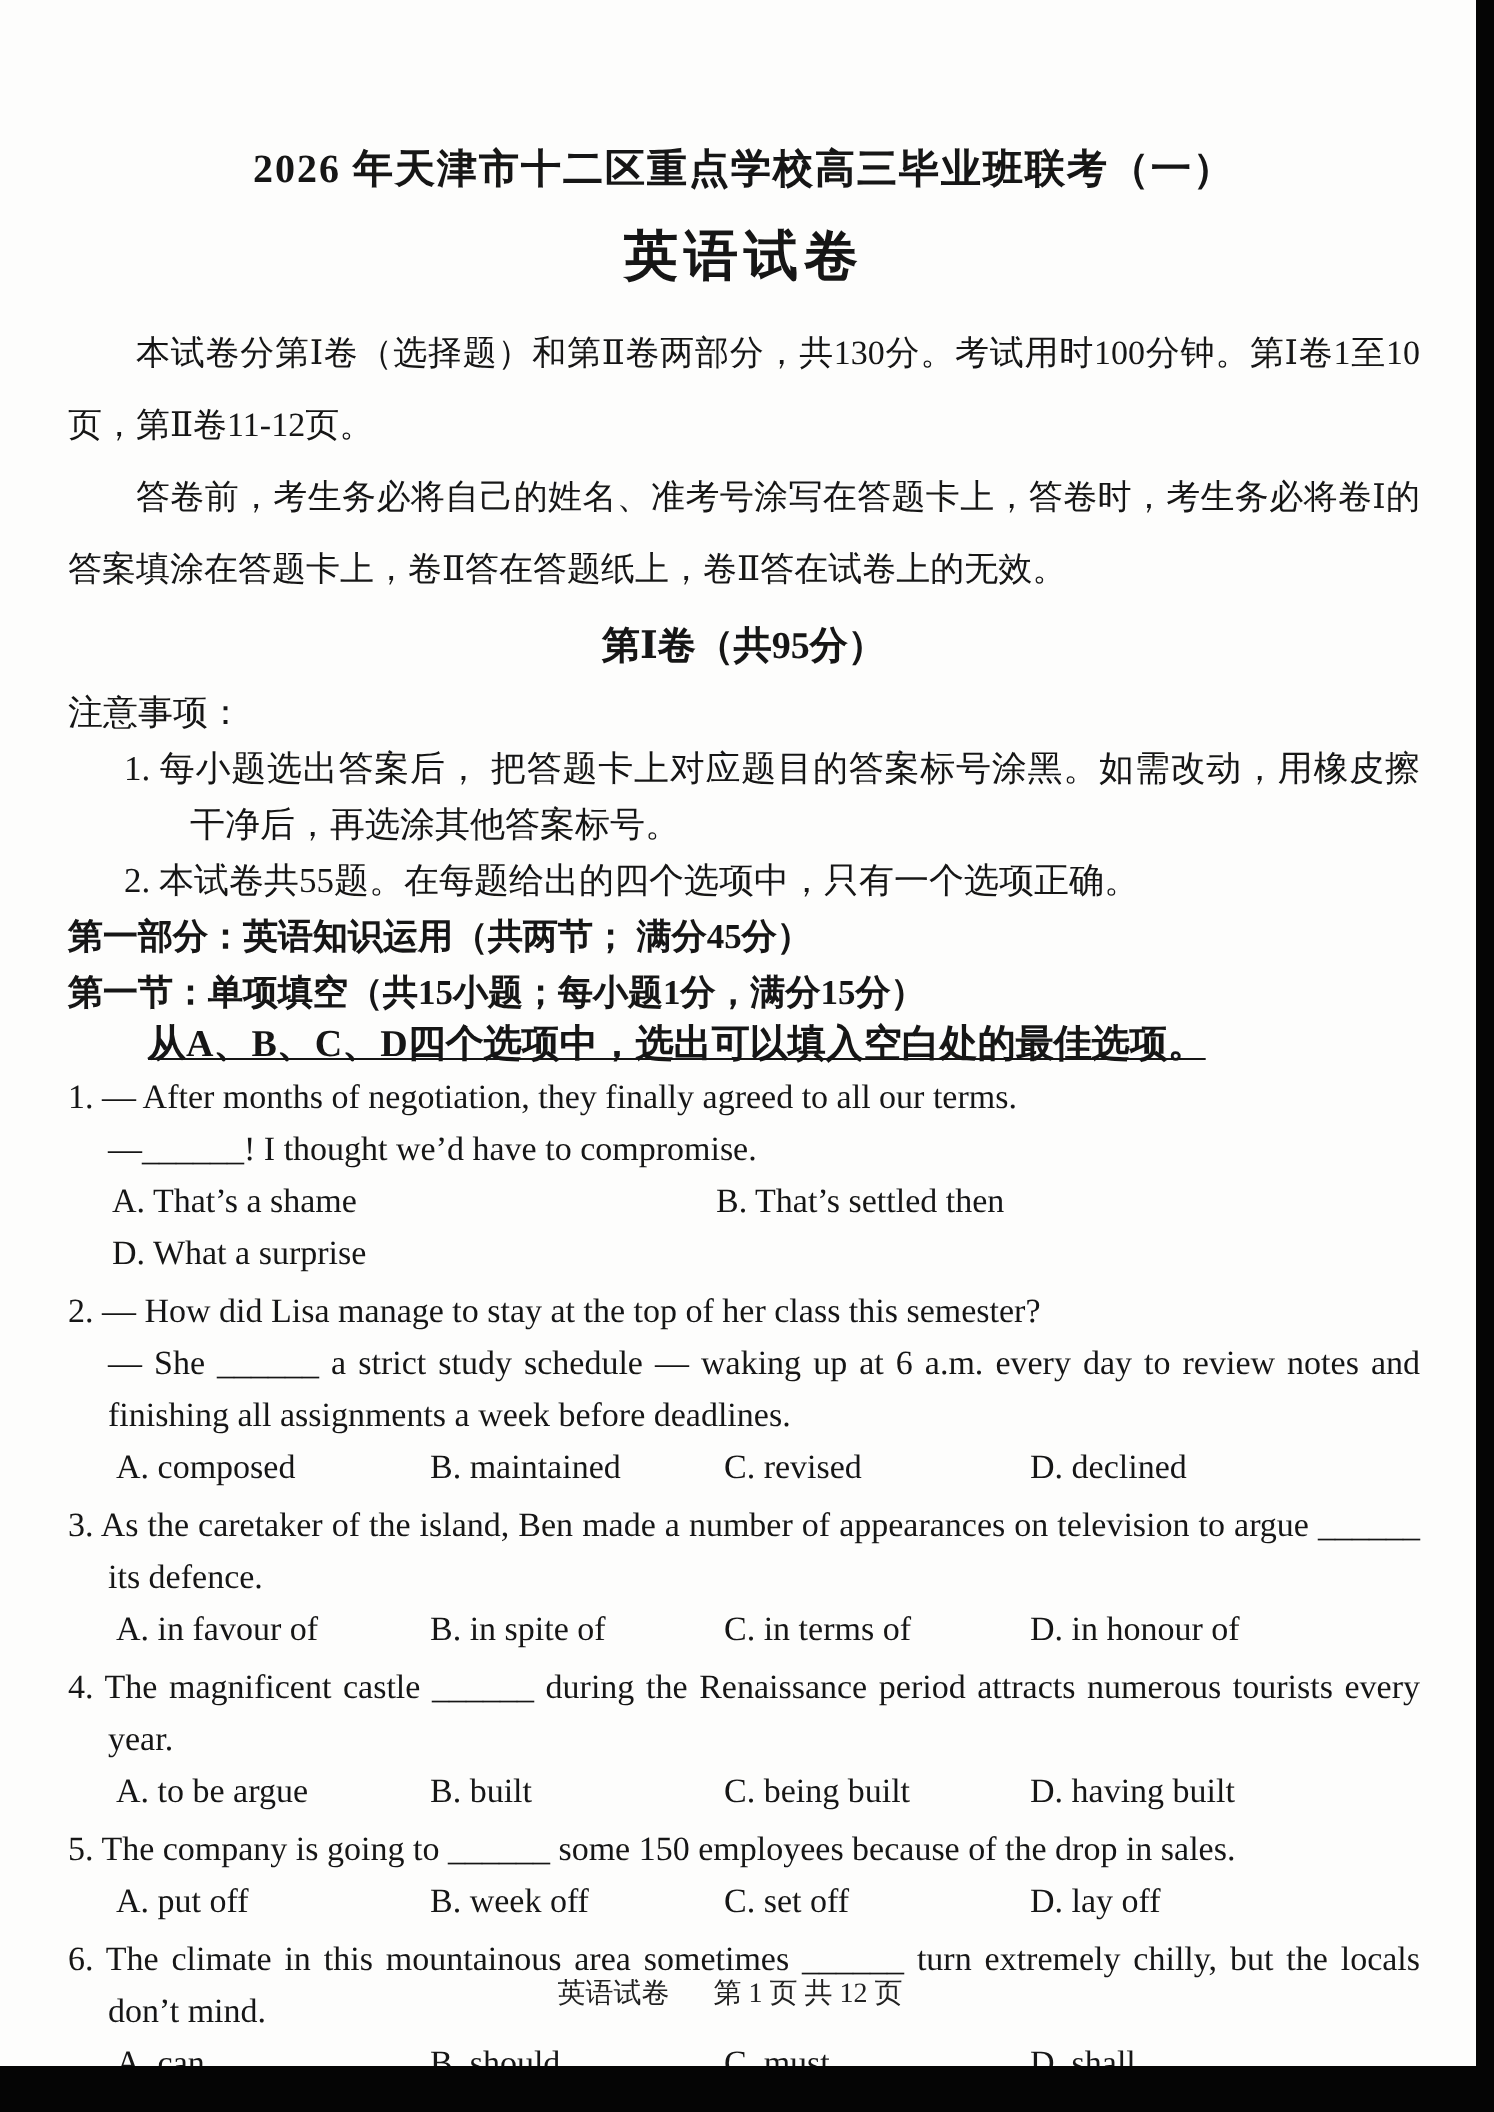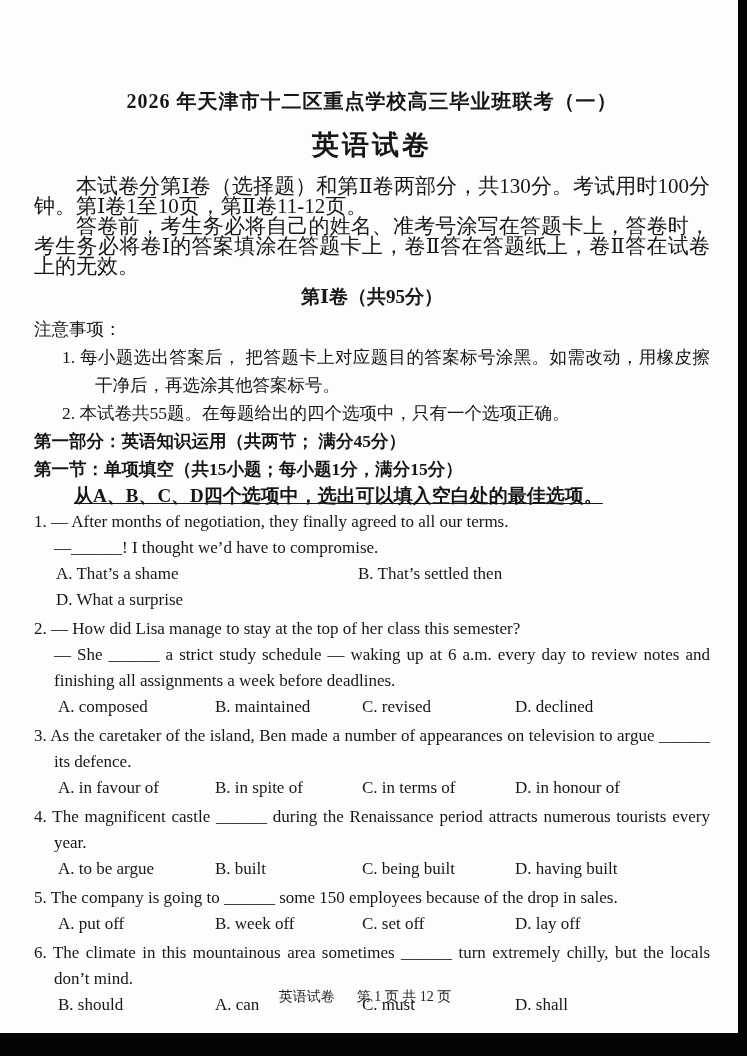--- a/index.html
+++ b/index.html
@@ -5,39 +5,39 @@
   * { margin: 0; padding: 0; box-sizing: border-box; }
   html, body { background: #ffffff; }
   body {
     width: 747px; height: 1056px;
     position: relative;
     overflow: hidden;
     font-family: "Liberation Serif", "DejaVu Serif", serif;
     color: #161616;
     background: #fdfdfc;
   }
-  .page { padding: 88px 37px 0 34px; }
+  .page { padding: 32px 37px 0 34px; margin-top: 39px; }
 
   .doc-title {
     text-align: center;
     font-weight: bold;
     font-size: 20px;
     letter-spacing: 1px;
   }
   .doc-subtitle {
     text-align: center;
     font-weight: bold;
     font-size: 27px;
     letter-spacing: 3px;
     margin-top: 12px;
   }
 
   .para {
-    font-size: 21px;
-    line-height: 20px;
+    font-size: 17px;
+    line-height: 36px;
     text-align: justify;
   }
   .para.indent { text-indent: 2em; }
   .intro-block { margin-top: 13px; }
 
   .volume-header {
     text-align: center;
     font-weight: bold;
     font-size: 19px;
     line-height: 28px;
@@ -180,22 +180,22 @@
       <span class="opt">A. put off</span>
       <span class="opt">B. week off</span>
       <span class="opt">C. set off</span>
       <span class="opt">D. lay off</span>
     </div>
   </section>
 
   <section class="question">
     <p class="stem hang">6. The climate in this mountainous area sometimes ______ turn extremely chilly, but the locals don’t mind.</p>
     <div class="options four">
+      <span class="opt">A. can</span>
       <span class="opt">B. should</span>
-      <span class="opt">A. can</span>
       <span class="opt">C. must</span>
       <span class="opt">D. shall</span>
     </div>
   </section>
 
 </div>
 
 <div class="footer">
   <span>英语试卷</span>
   <span>第 1 页 共 12 页</span>

